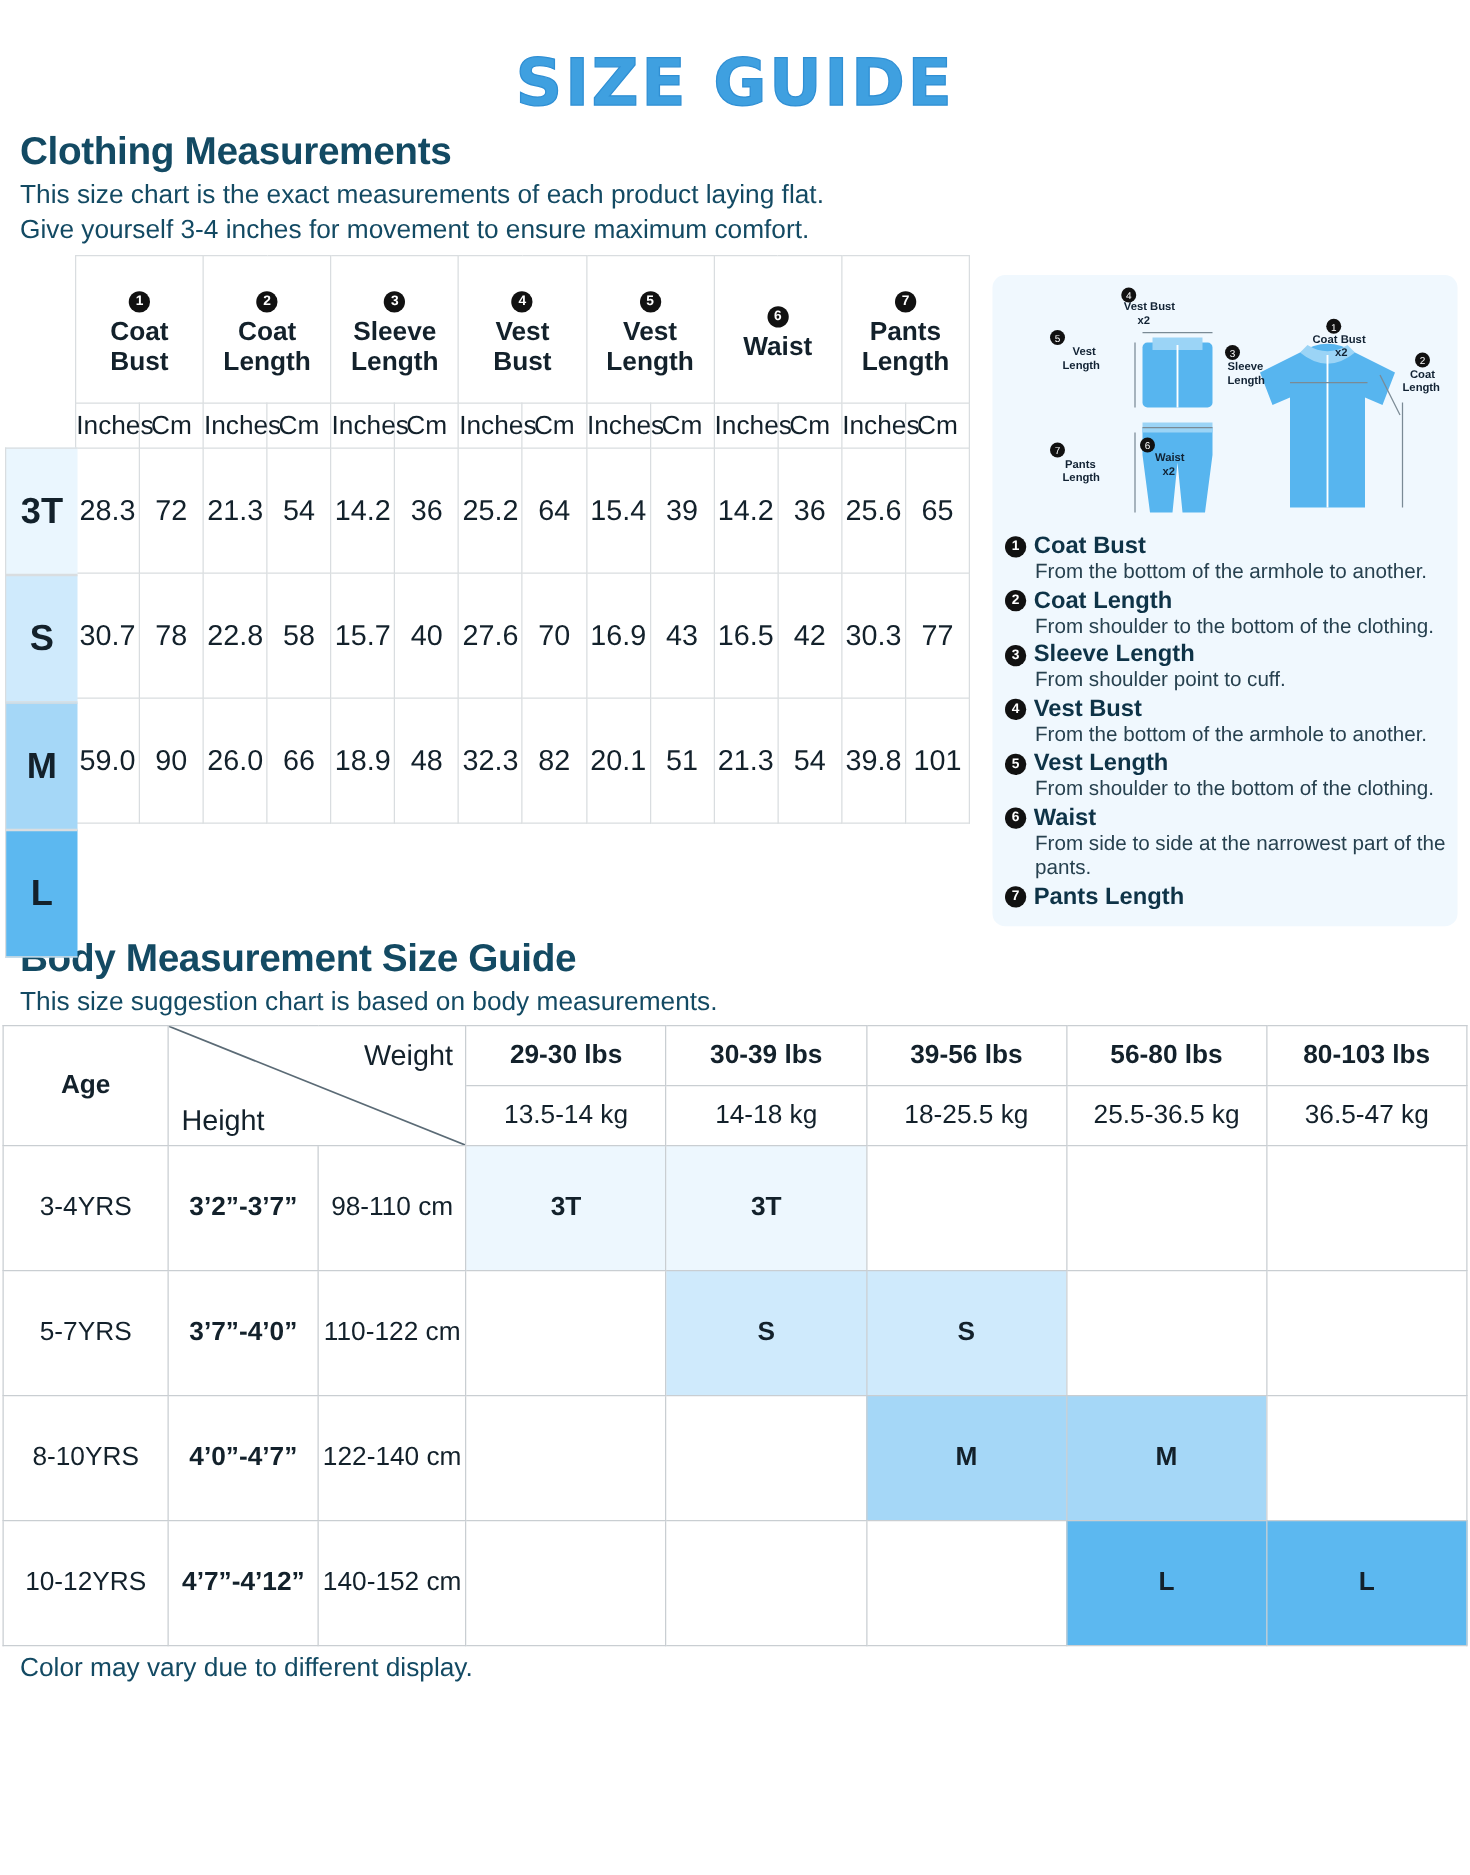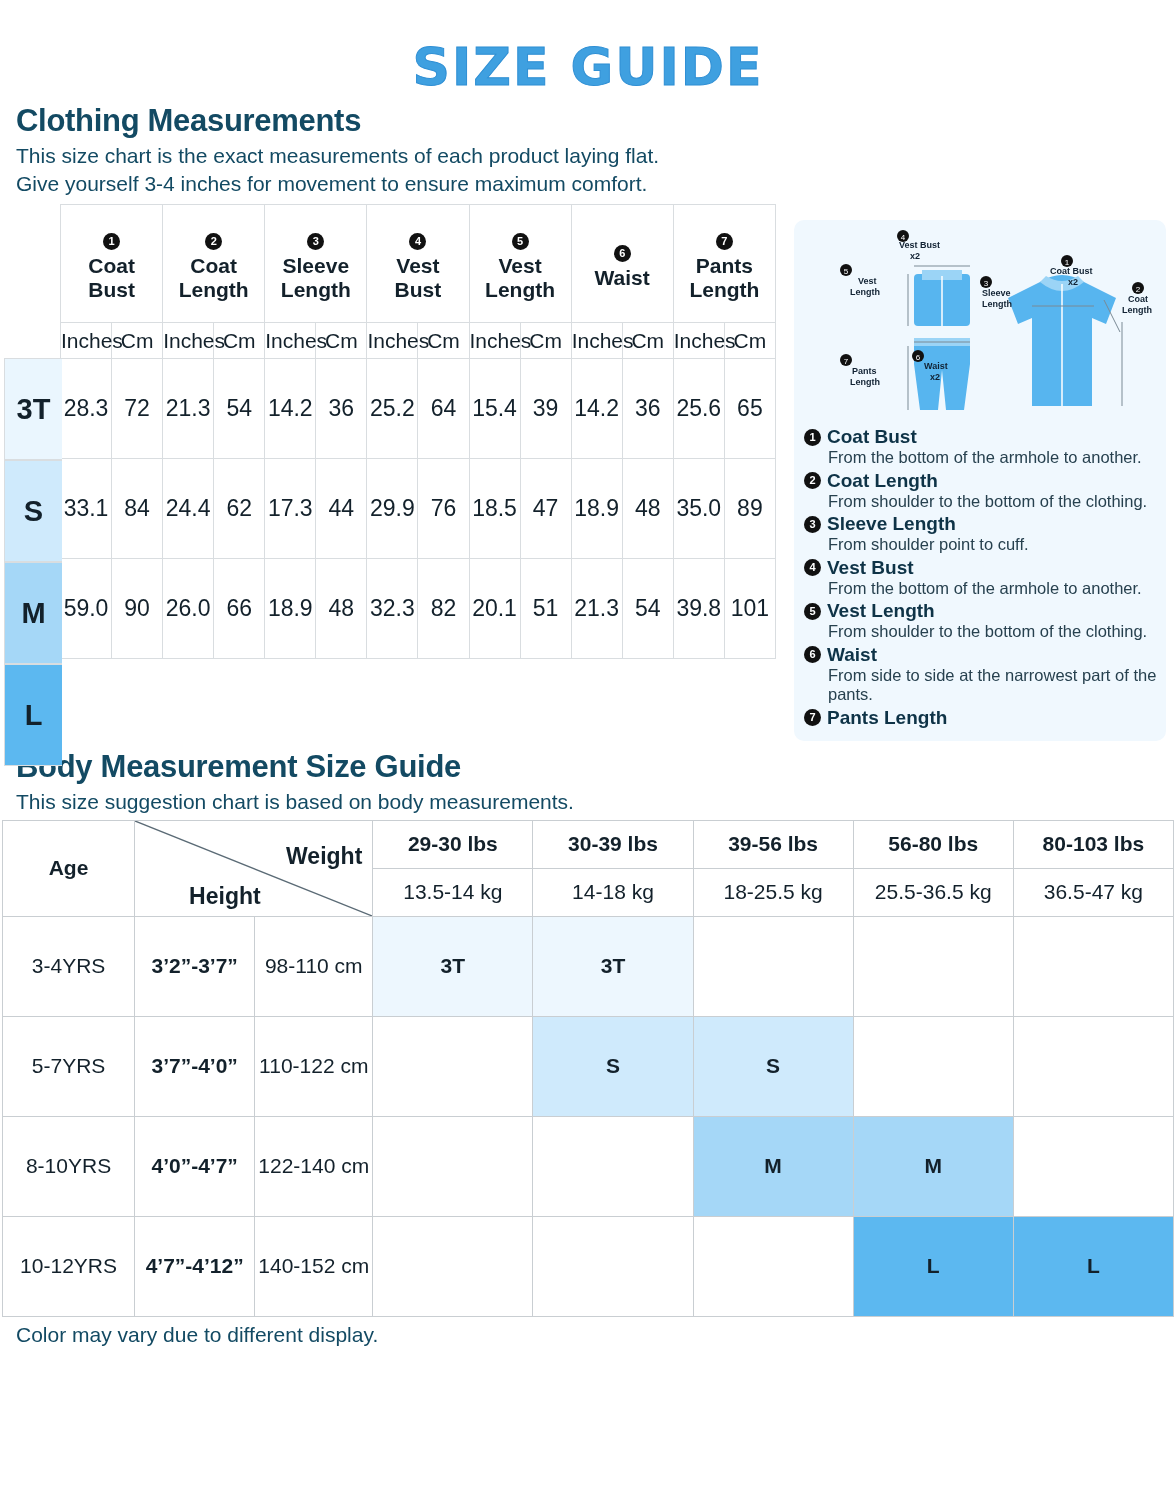--- a/index.html
+++ b/index.html
@@ -151,26 +151,26 @@
   }
   .wt-head { height: 48px; font-weight: bold; font-size: 21px; }
   .kg-head { height: 48px; font-size: 20px; }
   .body-row td { height: 100px; }
   .corner {
     position: relative;
     height: 96px;
     padding: 0;
   }
   .corner .wt {
-    position: absolute; right: 10px; top: 22px;
-    font-size: 23px; font-weight: bold;
+    position: absolute; right: 10px; top: 10px;
+    font-size: 23px; font-weight: normal;
   }
   .corner .ht {
     position: absolute; left: 10px; bottom: 6px;
-    font-size: 23px; font-weight: bold; margin-left: 44px;
+    font-size: 23px; font-weight: normal;
   }
   .corner .slash {
     position: absolute; left: 0; top: 0; width: 100%; height: 100%;
   }
   .age-head { font-size: 23px; font-weight: bold; }
   .size-mark { font-size: 27px; font-weight: bold; }
   .m-3t { background: #edf7fe; }
   .m-s  { background: #cfeafc; }
   .m-m  { background: #a5d7f7; }
   .m-l  { background: #5cb8f0; }
@@ -241,34 +241,34 @@
               <td class="val">25.2</td>
               <td class="val">64</td>
               <td class="val">15.4</td>
               <td class="val">39</td>
               <td class="val">14.2</td>
               <td class="val">36</td>
               <td class="val">25.6</td>
               <td class="val">65</td>
             </tr>
             <tr>
-              <td class="val">33.1</td>
-              <td class="val">84</td>
-              <td class="val">24.4</td>
-              <td class="val">62</td>
-              <td class="val">17.3</td>
-              <td class="val">44</td>
-              <td class="val">29.9</td>
-              <td class="val">76</td>
-              <td class="val">18.5</td>
-              <td class="val">47</td>
-              <td class="val">18.9</td>
-              <td class="val">48</td>
-              <td class="val">35.0</td>
-              <td class="val">89</td>
+              <td class="val">30.7</td>
+              <td class="val">78</td>
+              <td class="val">22.8</td>
+              <td class="val">58</td>
+              <td class="val">15.7</td>
+              <td class="val">40</td>
+              <td class="val">27.6</td>
+              <td class="val">70</td>
+              <td class="val">16.9</td>
+              <td class="val">43</td>
+              <td class="val">16.5</td>
+              <td class="val">42</td>
+              <td class="val">30.3</td>
+              <td class="val">77</td>
             </tr>
             <tr>
               <td class="val">59.0</td>
               <td class="val">90</td>
               <td class="val">26.0</td>
               <td class="val">66</td>
               <td class="val">18.9</td>
               <td class="val">48</td>
               <td class="val">32.3</td>
               <td class="val">82</td>

